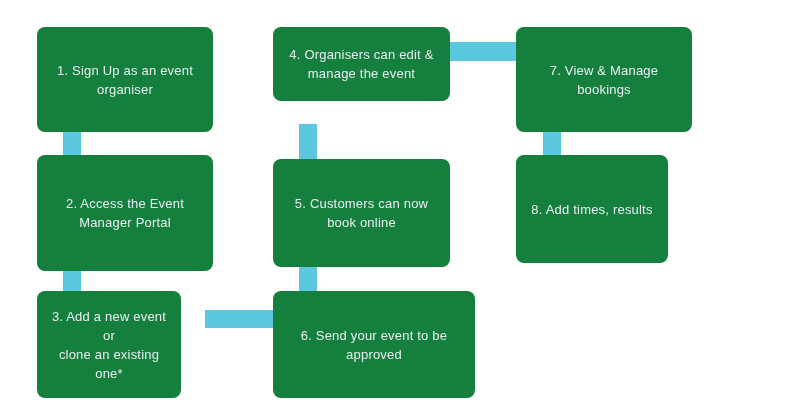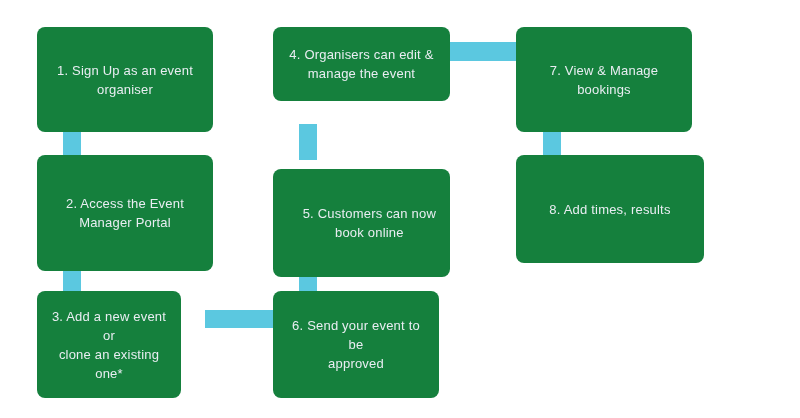--- a/index.html
+++ b/index.html
@@ -83,32 +83,32 @@
   <div class="node" style="left:37px; top:291px; width:144px; height:107px;">
     <span class="node-label">3. Add a new event or
 clone an existing one*</span>
   </div>
 
   <div class="node" style="left:273px; top:27px; width:177px; height:74px;">
     <span class="node-label">4. Organisers can edit &amp;
 manage the event</span>
   </div>
 
-  <div class="node" style="left:273px; top:169px; width:177px; height:108px;justify-content:flex-end;">
+  <div class="node" style="left:273px; top:159px; width:177px; height:108px;">
     <span class="node-label">5. Customers can now
 book online</span>
   </div>
 
-  <div class="node" style="left:273px; top:291px; width:166px; height:107px;">
+  <div class="node" style="left:273px; top:291px; width:202px; height:107px;">
     <span class="node-label">6. Send your event to be
 approved</span>
   </div>
 
   <div class="node" style="left:516px; top:27px; width:176px; height:105px;">
     <span class="node-label">7. View &amp; Manage
 bookings</span>
   </div>
 
-  <div class="node" style="left:516px; top:155px; width:188px; height:108px;">
+  <div class="node" style="left:516px; top:155px; width:152px; height:108px;">
     <span class="node-label">8. Add times, results</span>
   </div>
 
 </div>
 
 </body></html>

